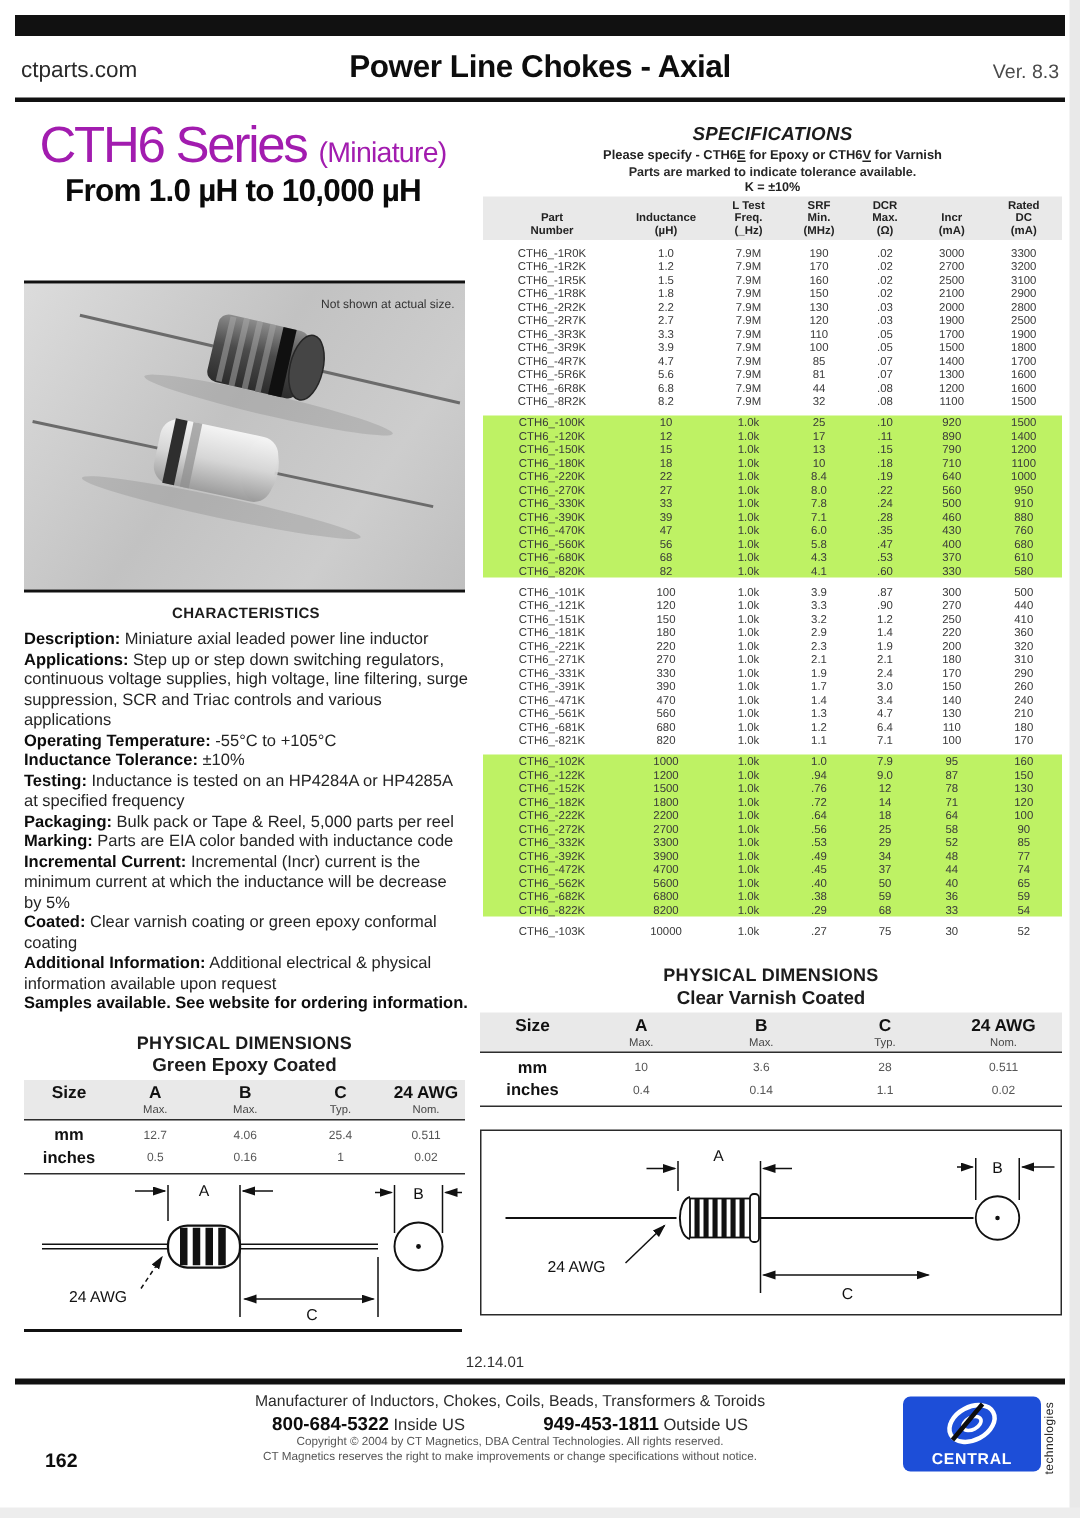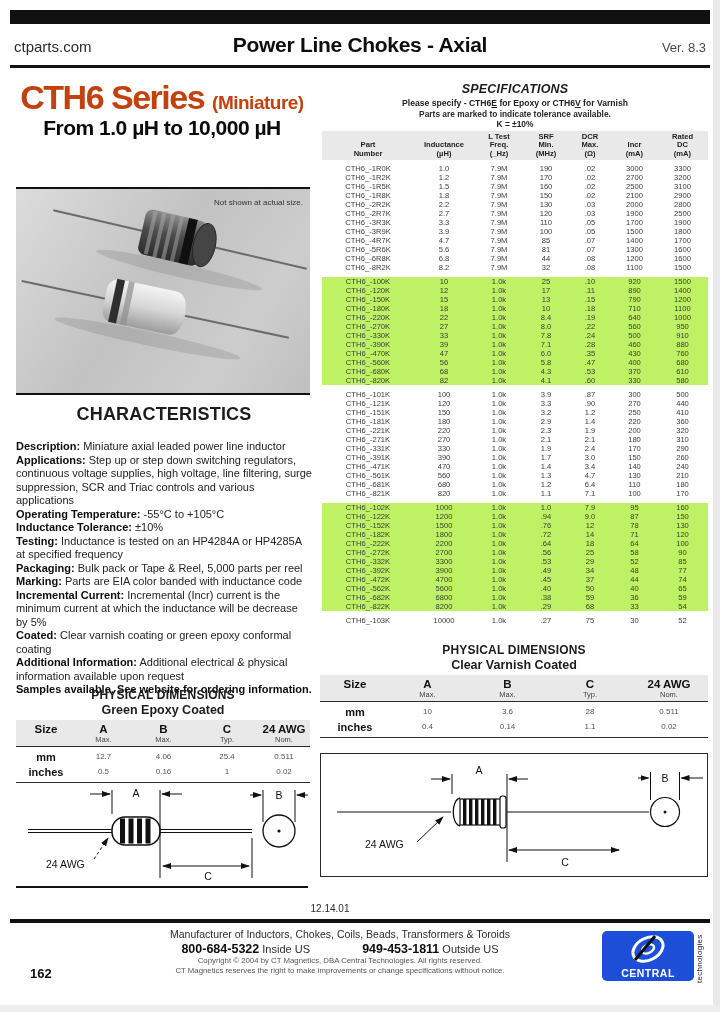--- a/index.html
+++ b/index.html
@@ -11,21 +11,21 @@
   
   .top-bar{position:absolute;left:10px;top:10px;width:700px;height:14px;background:#111;}
   .site{position:absolute;left:14px;top:38px;font-size:15px;color:#2a2a2a;}
   .page-title{position:absolute;left:110px;top:33px;width:500px;text-align:center;
               font-size:21px;font-weight:bold;letter-spacing:-.3px;color:#0d0d0d;}
   .version{position:absolute;right:14px;top:40px;font-size:13px;color:#4a4a4a;}
   .header-rule{position:absolute;left:10px;top:65px;width:700px;height:3px;background:#111;}
 
   
   .series-title{position:absolute;left:10px;top:78px;width:304px;text-align:center;
-                font-size:34px;font-weight:bold;letter-spacing:-1.5px;color:#c2410c;}
+                font-size:34px;font-weight:normal;letter-spacing:-1.5px;color:#a21caf;}
   .series-title .qual{font-size:19px;letter-spacing:-.5px;}
   .series-range{position:absolute;left:10px;top:116px;width:304px;text-align:center;
                 font-size:21px;font-weight:bold;letter-spacing:-.5px;color:#0a0a0a;}
 
   
   .photo{position:absolute;left:16px;top:187px;width:294px;height:204px;
          border-top:2px solid #111;border-bottom:2px solid #111;
          background:linear-gradient(125deg,#dcdcdc 0%,#c2c2c2 45%,#cdcdcd 75%,#bfbfbf 100%);}
   .photo-note{position:absolute;right:7px;top:9px;font-size:8px;color:#333;}
 
@@ -43,21 +43,21 @@
              background:#e9e9e9;height:27px;align-items:end;padding-bottom:2px;}
   .th{text-align:center;font-size:7.6px;line-height:8.4px;font-weight:bold;color:#222;}
   .spec-body{margin-top:4px;}
   .sgroup{margin-bottom:5px;}
   .sgroup.shaded{background:#bef264;}
   .trow{display:grid;grid-template-columns:92px 60px 50px 44px 44px 45px 51px;height:9px;}
   .tcell{text-align:center;font-size:7.6px;line-height:9px;color:#3a3a3a;}
 
   
   .char{position:absolute;left:16px;top:404px;width:296px;}
-  .char-title{text-align:center;font-size:18px;font-weight:bold;letter-spacing:.2px;margin-bottom:15px;}
+  .char-title{text-align:center;font-size:10px;font-weight:bold;letter-spacing:.2px;margin-bottom:5px;}
   .char-item{font-size:11px;line-height:13.5px;color:#242424;}
   .char-item b{color:#0d0d0d;}
   .samples{font-size:11px;line-height:13.5px;font-weight:bold;color:#0d0d0d;}
 
   
   .dims{position:absolute;}
   .dims-left{left:16px;top:688px;width:294px;}
   .dims-right{left:320px;top:643px;width:388px;}
   .dims-title{text-align:center;font-size:12px;font-weight:bold;letter-spacing:.2px;}
   .dims-sub{text-align:center;font-size:12.5px;font-weight:bold;margin-top:1px;}

